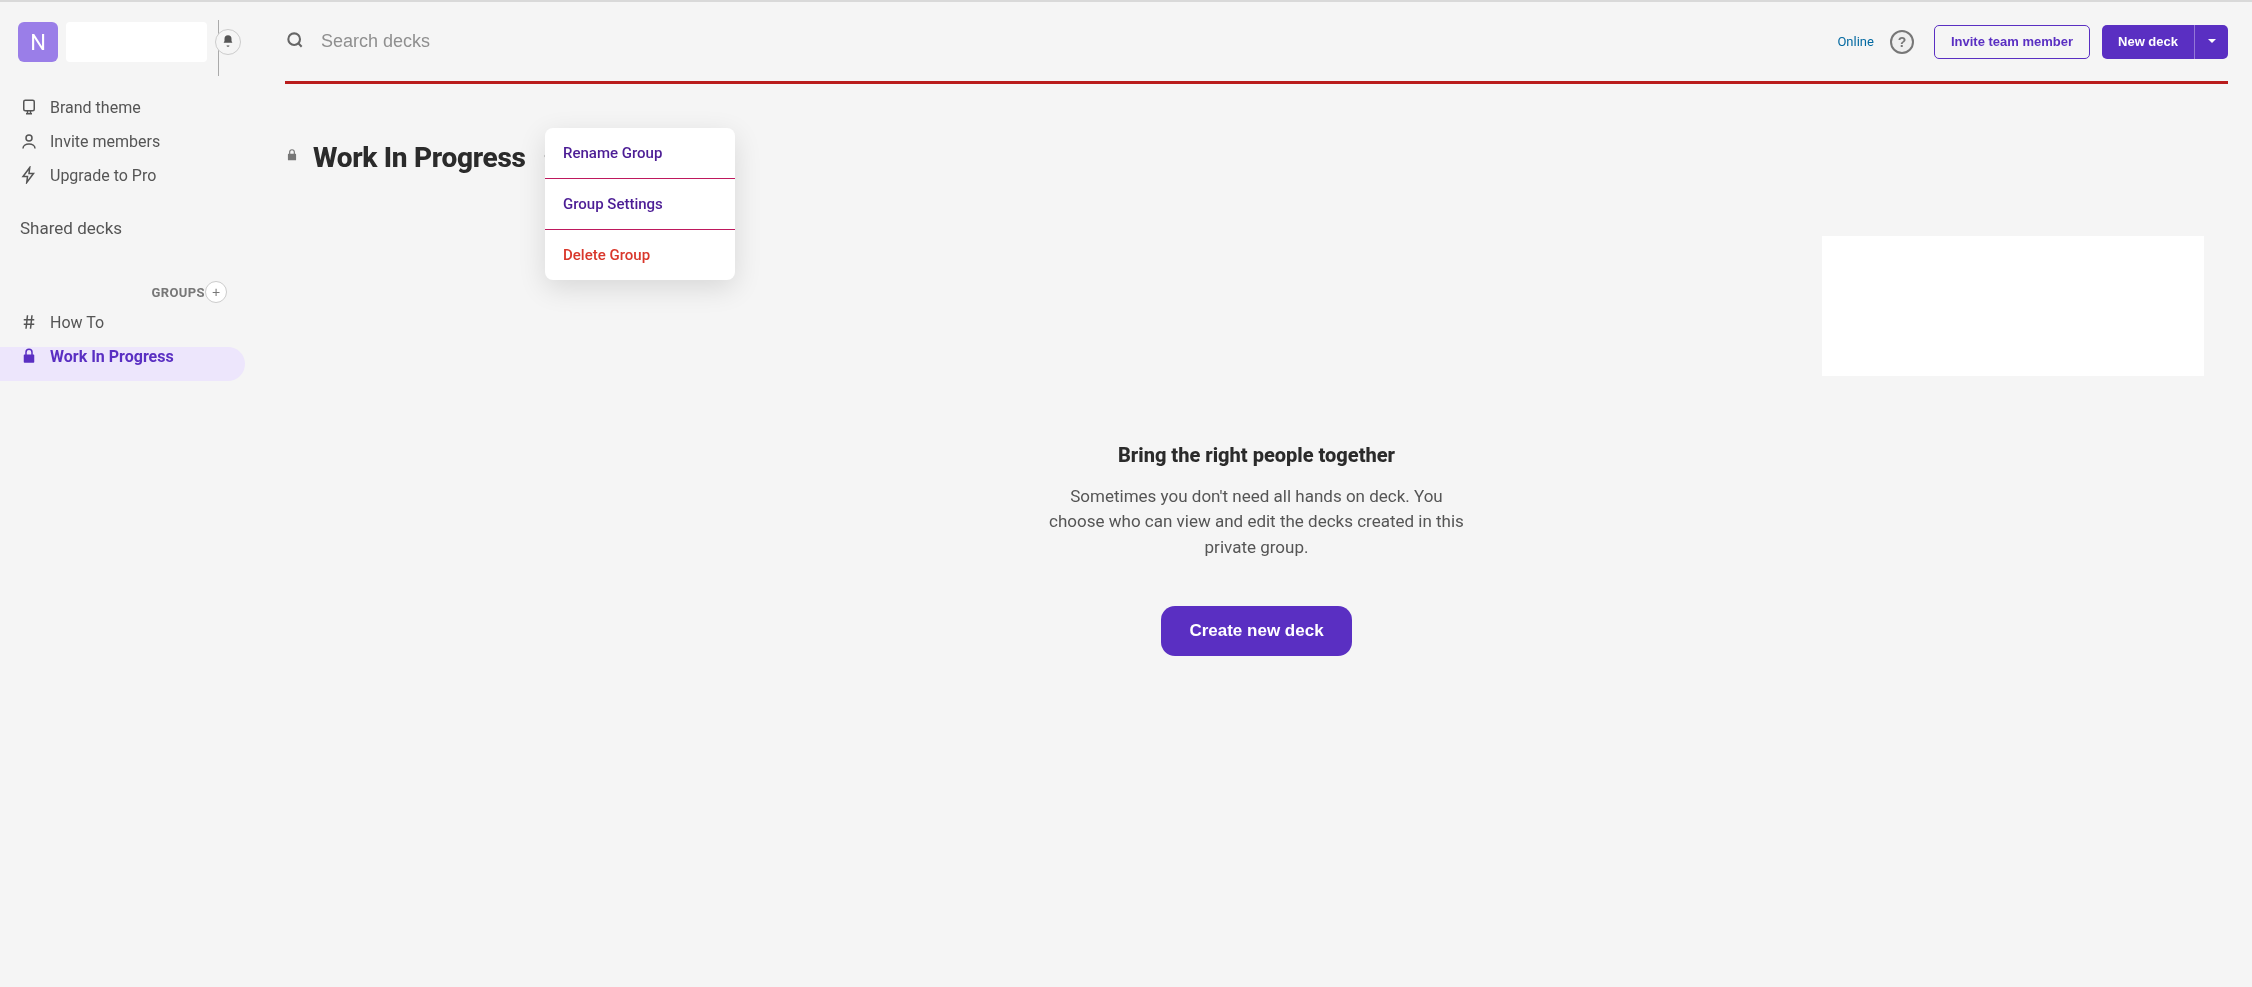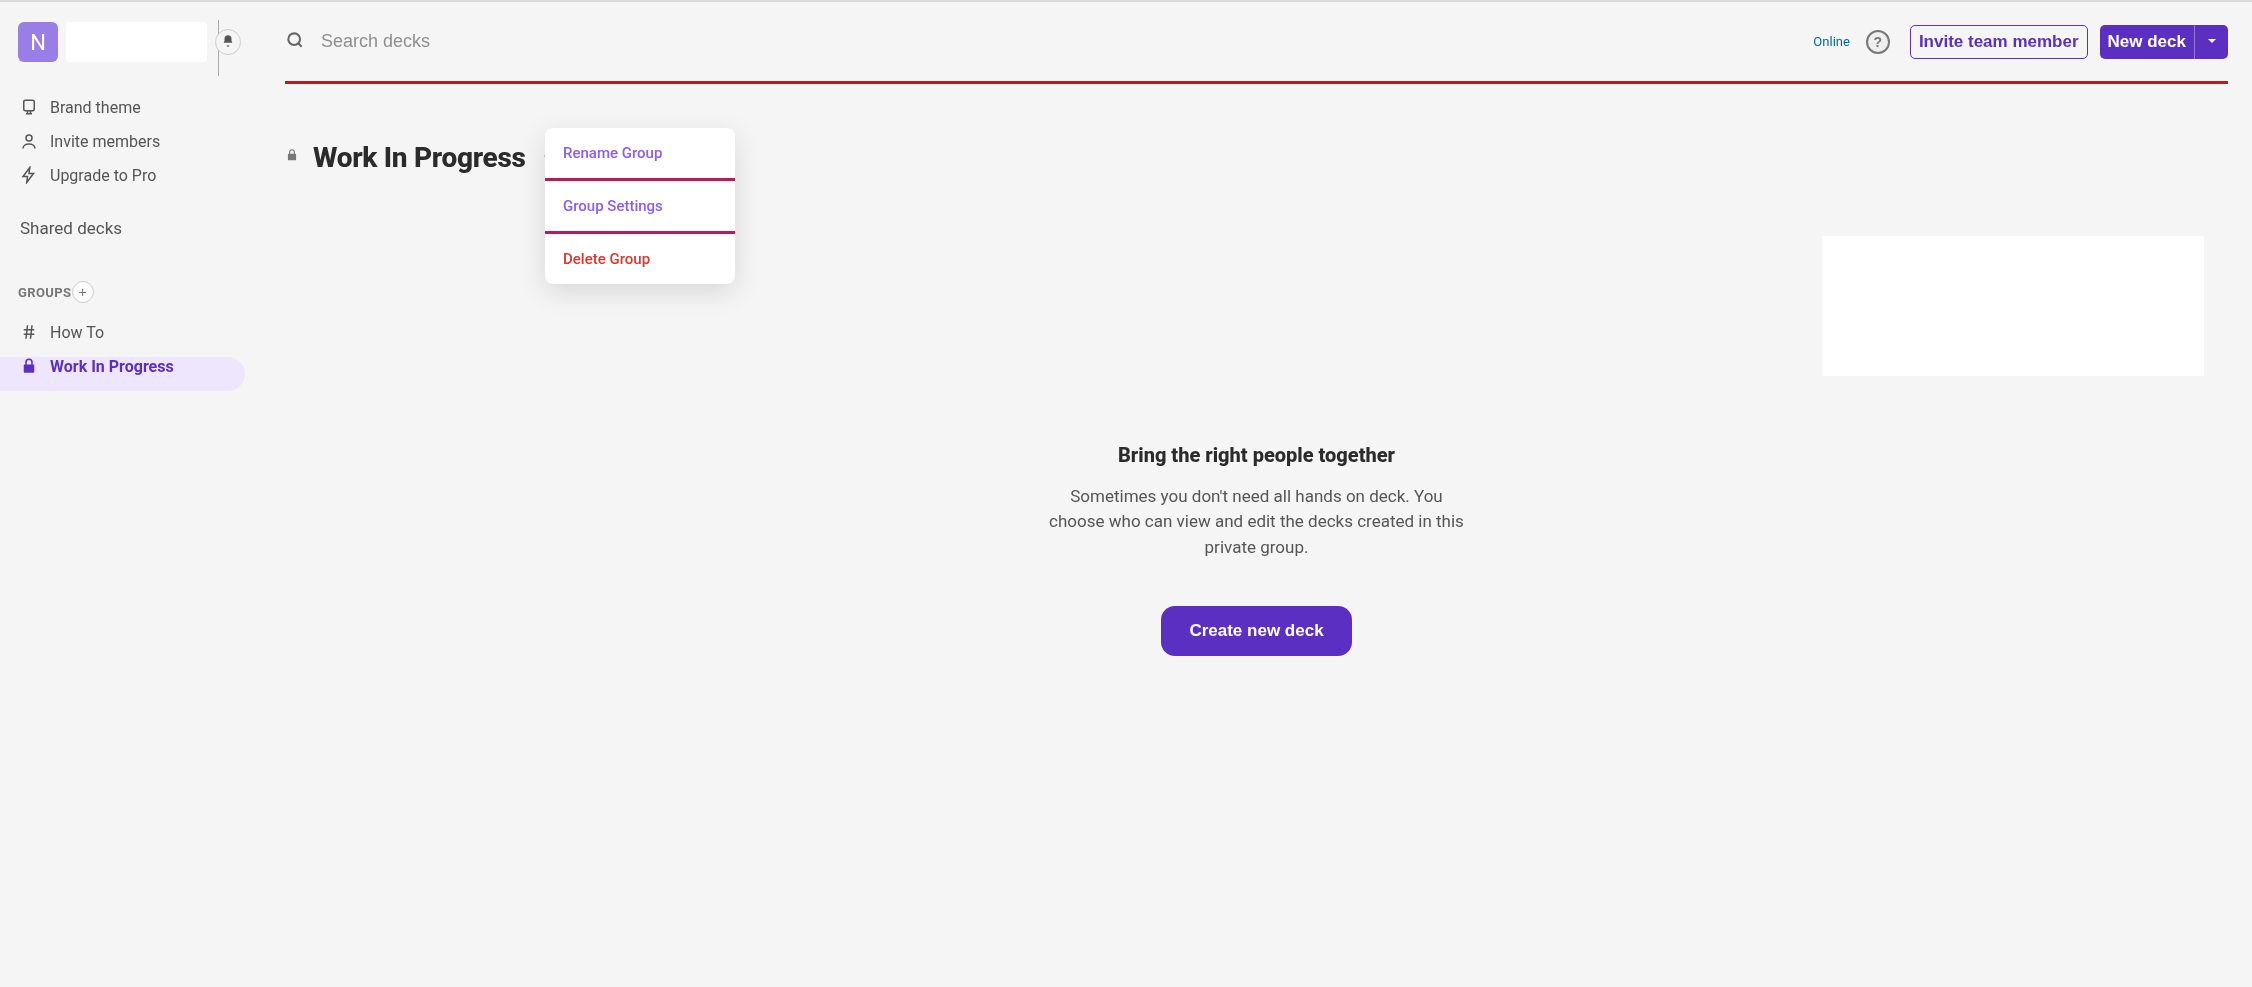--- a/index.html
+++ b/index.html
@@ -108,23 +108,23 @@
     margin-top: 26px;
     font-size: 17px;
     color: #555;
     padding-left: 2px;
     cursor: pointer;
     margin-bottom: 43px;
   }
   .groups-header {
     display:flex;
     align-items:center;
-    justify-content:flex-start;
+    justify-content:flex-end;
     padding-right: 18px;
-    margin-bottom: 20px;
+    margin-bottom: 10px;
   }
   .groups-header .label {
     font-size: 13px;
     font-weight: 700;
     letter-spacing: 0.4px;
     color: #777;
   }
   .add-group-btn {
     width: 22px; height: 22px;
     border-radius: 50%;
@@ -191,27 +191,27 @@
     border-radius:50%;
     border: 2px solid #777;
     color:#777;
     display:flex;align-items:center;justify-content:center;
     font-size: 14px; font-weight:700;
     cursor:pointer;
     margin-right: 8px;
   }
   .btn {
     border-radius: 5px;
-    font-size: 17px;
+    font-size: 13px;
     font-weight: 700;
     height: 34px;
     display:inline-flex;
     align-items:center;
     justify-content:center;
-    padding: 0 8px;
+    padding: 0 16px;
     cursor:pointer;
     white-space: nowrap;
   }
   .btn-outline {
     border: 1.5px solid var(--purple);
     color: var(--purple);
     background: transparent;
   }
   .btn-primary {
     background: var(--purple);
@@ -267,23 +267,23 @@
     background:#fff;
     border-radius: 8px;
     box-shadow: 0 8px 28px rgba(0,0,0,0.12);
     overflow:hidden;
     z-index: 5;
   }
   .context-menu .item {
     padding: 16px 18px;
     font-size: 15px;
     font-weight: 500;
-    color: #8b5cf6;
-    cursor:pointer;
-    border-bottom: 3px solid #be185d;
+    color: #4c1d95;
+    cursor:pointer;
+    border-bottom: 1px solid #be185d;
   }
   .context-menu .item:last-child { border-bottom:none; }
   .context-menu .item.danger { color: var(--red); }
 
   .empty-state-card {
     position:absolute;
     top: 152px;
     right: 24px;
     width: 382px;
     height: 140px;

